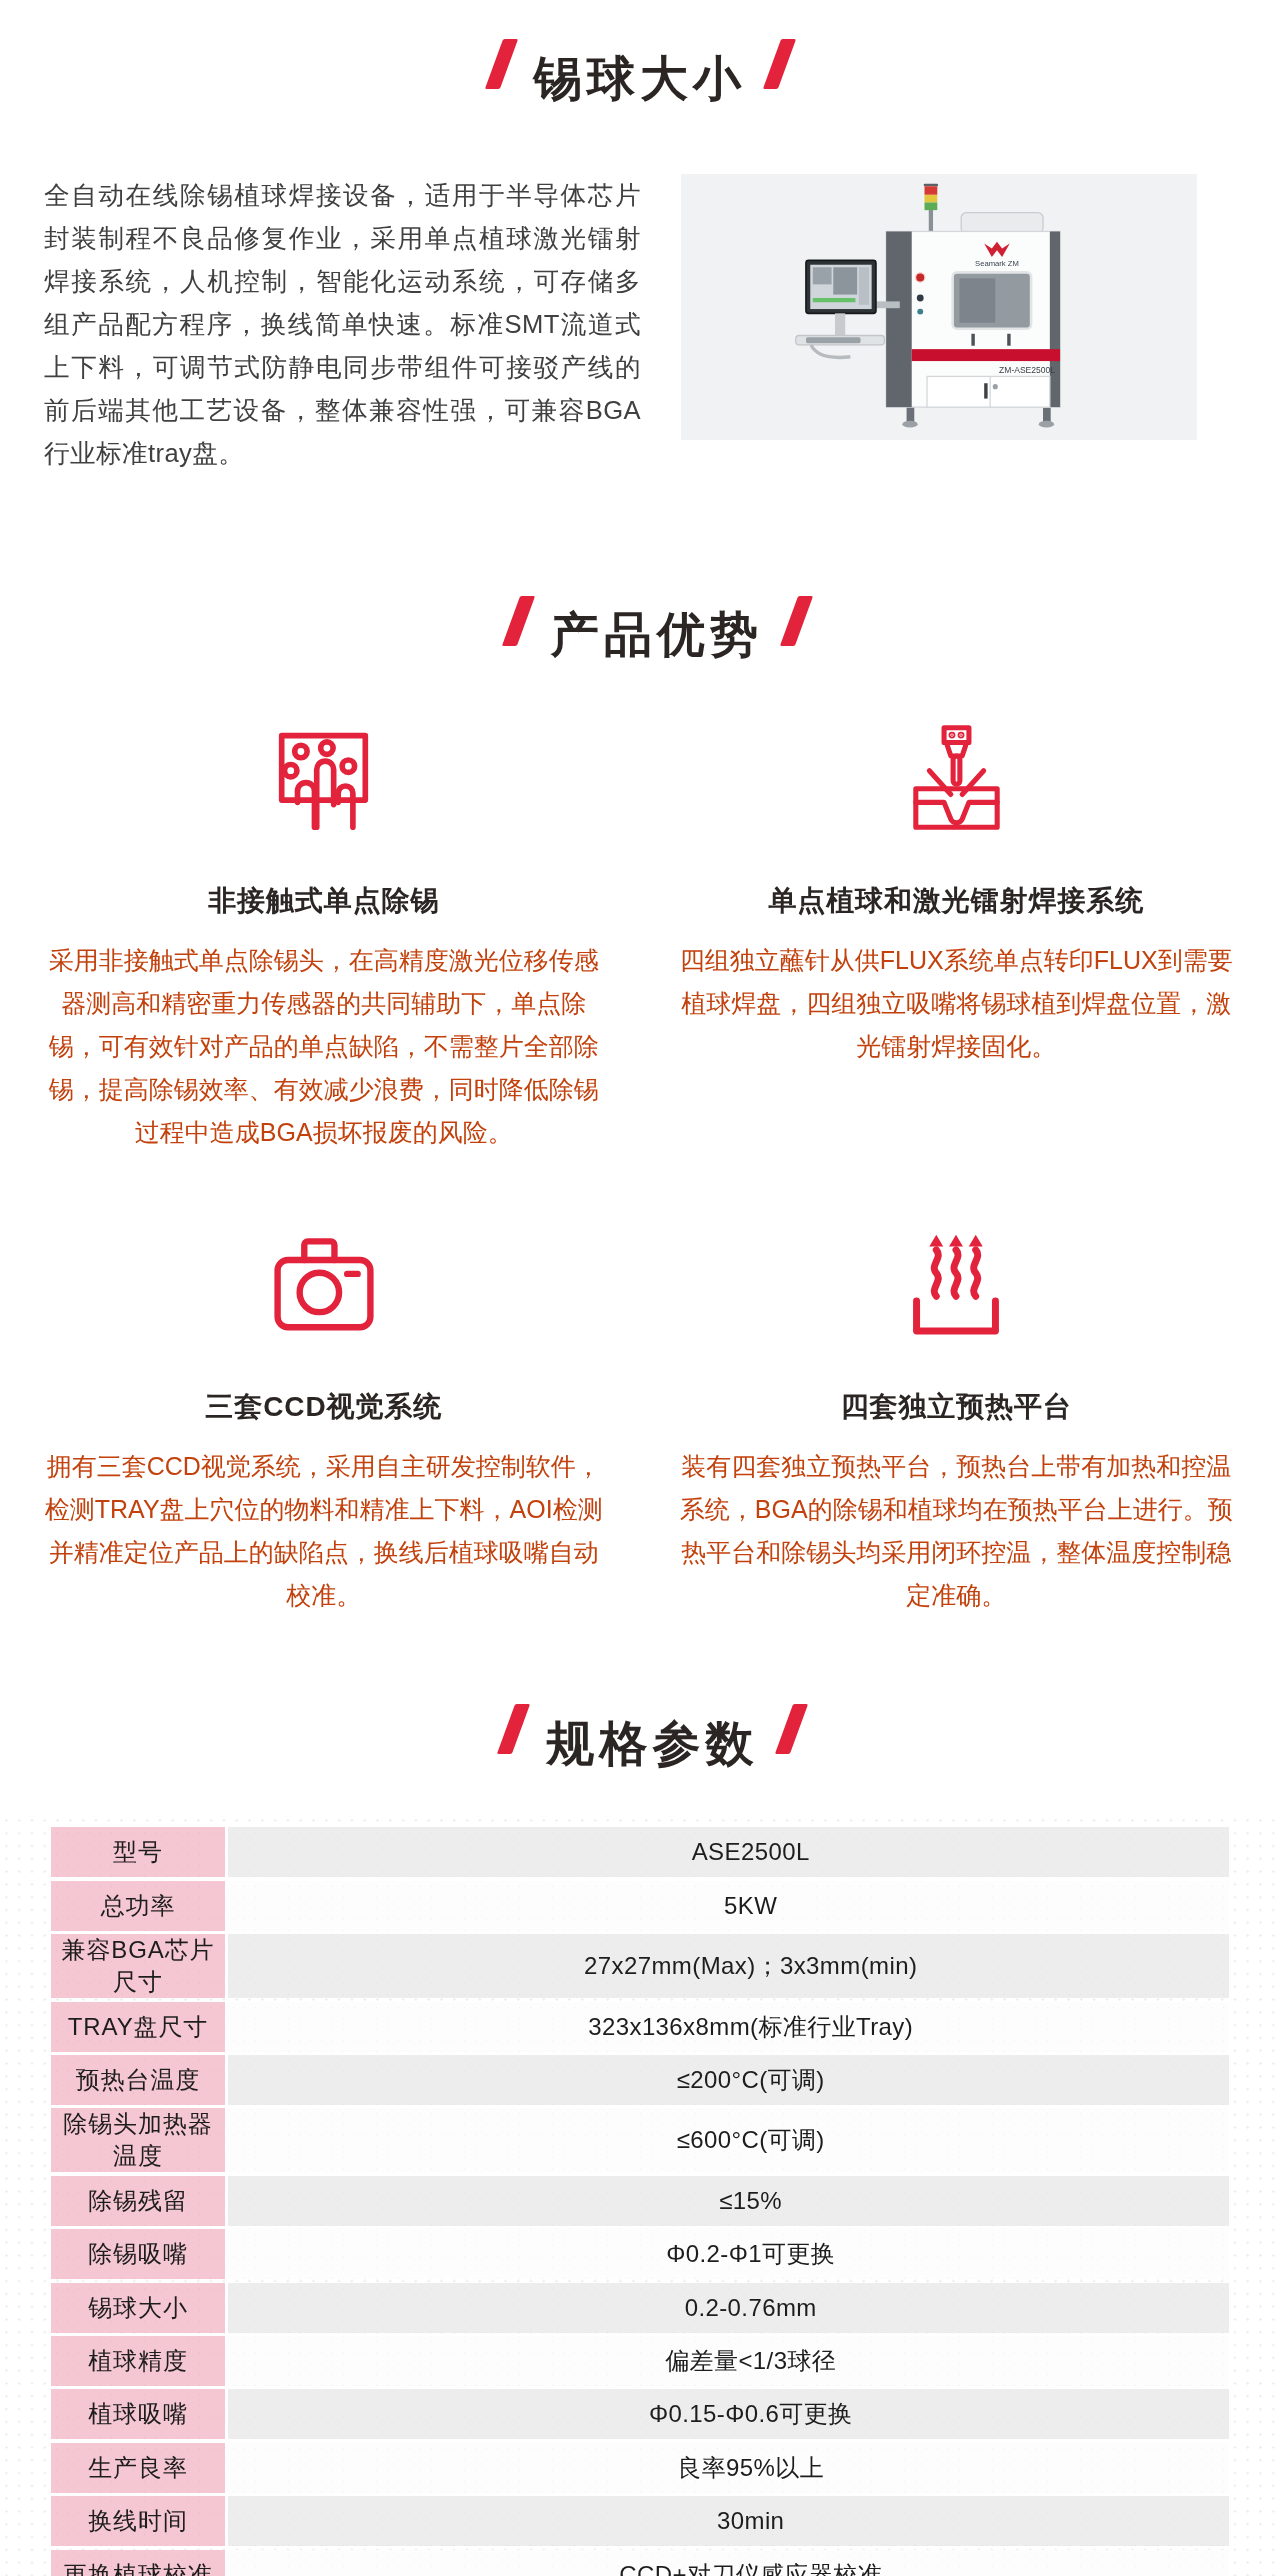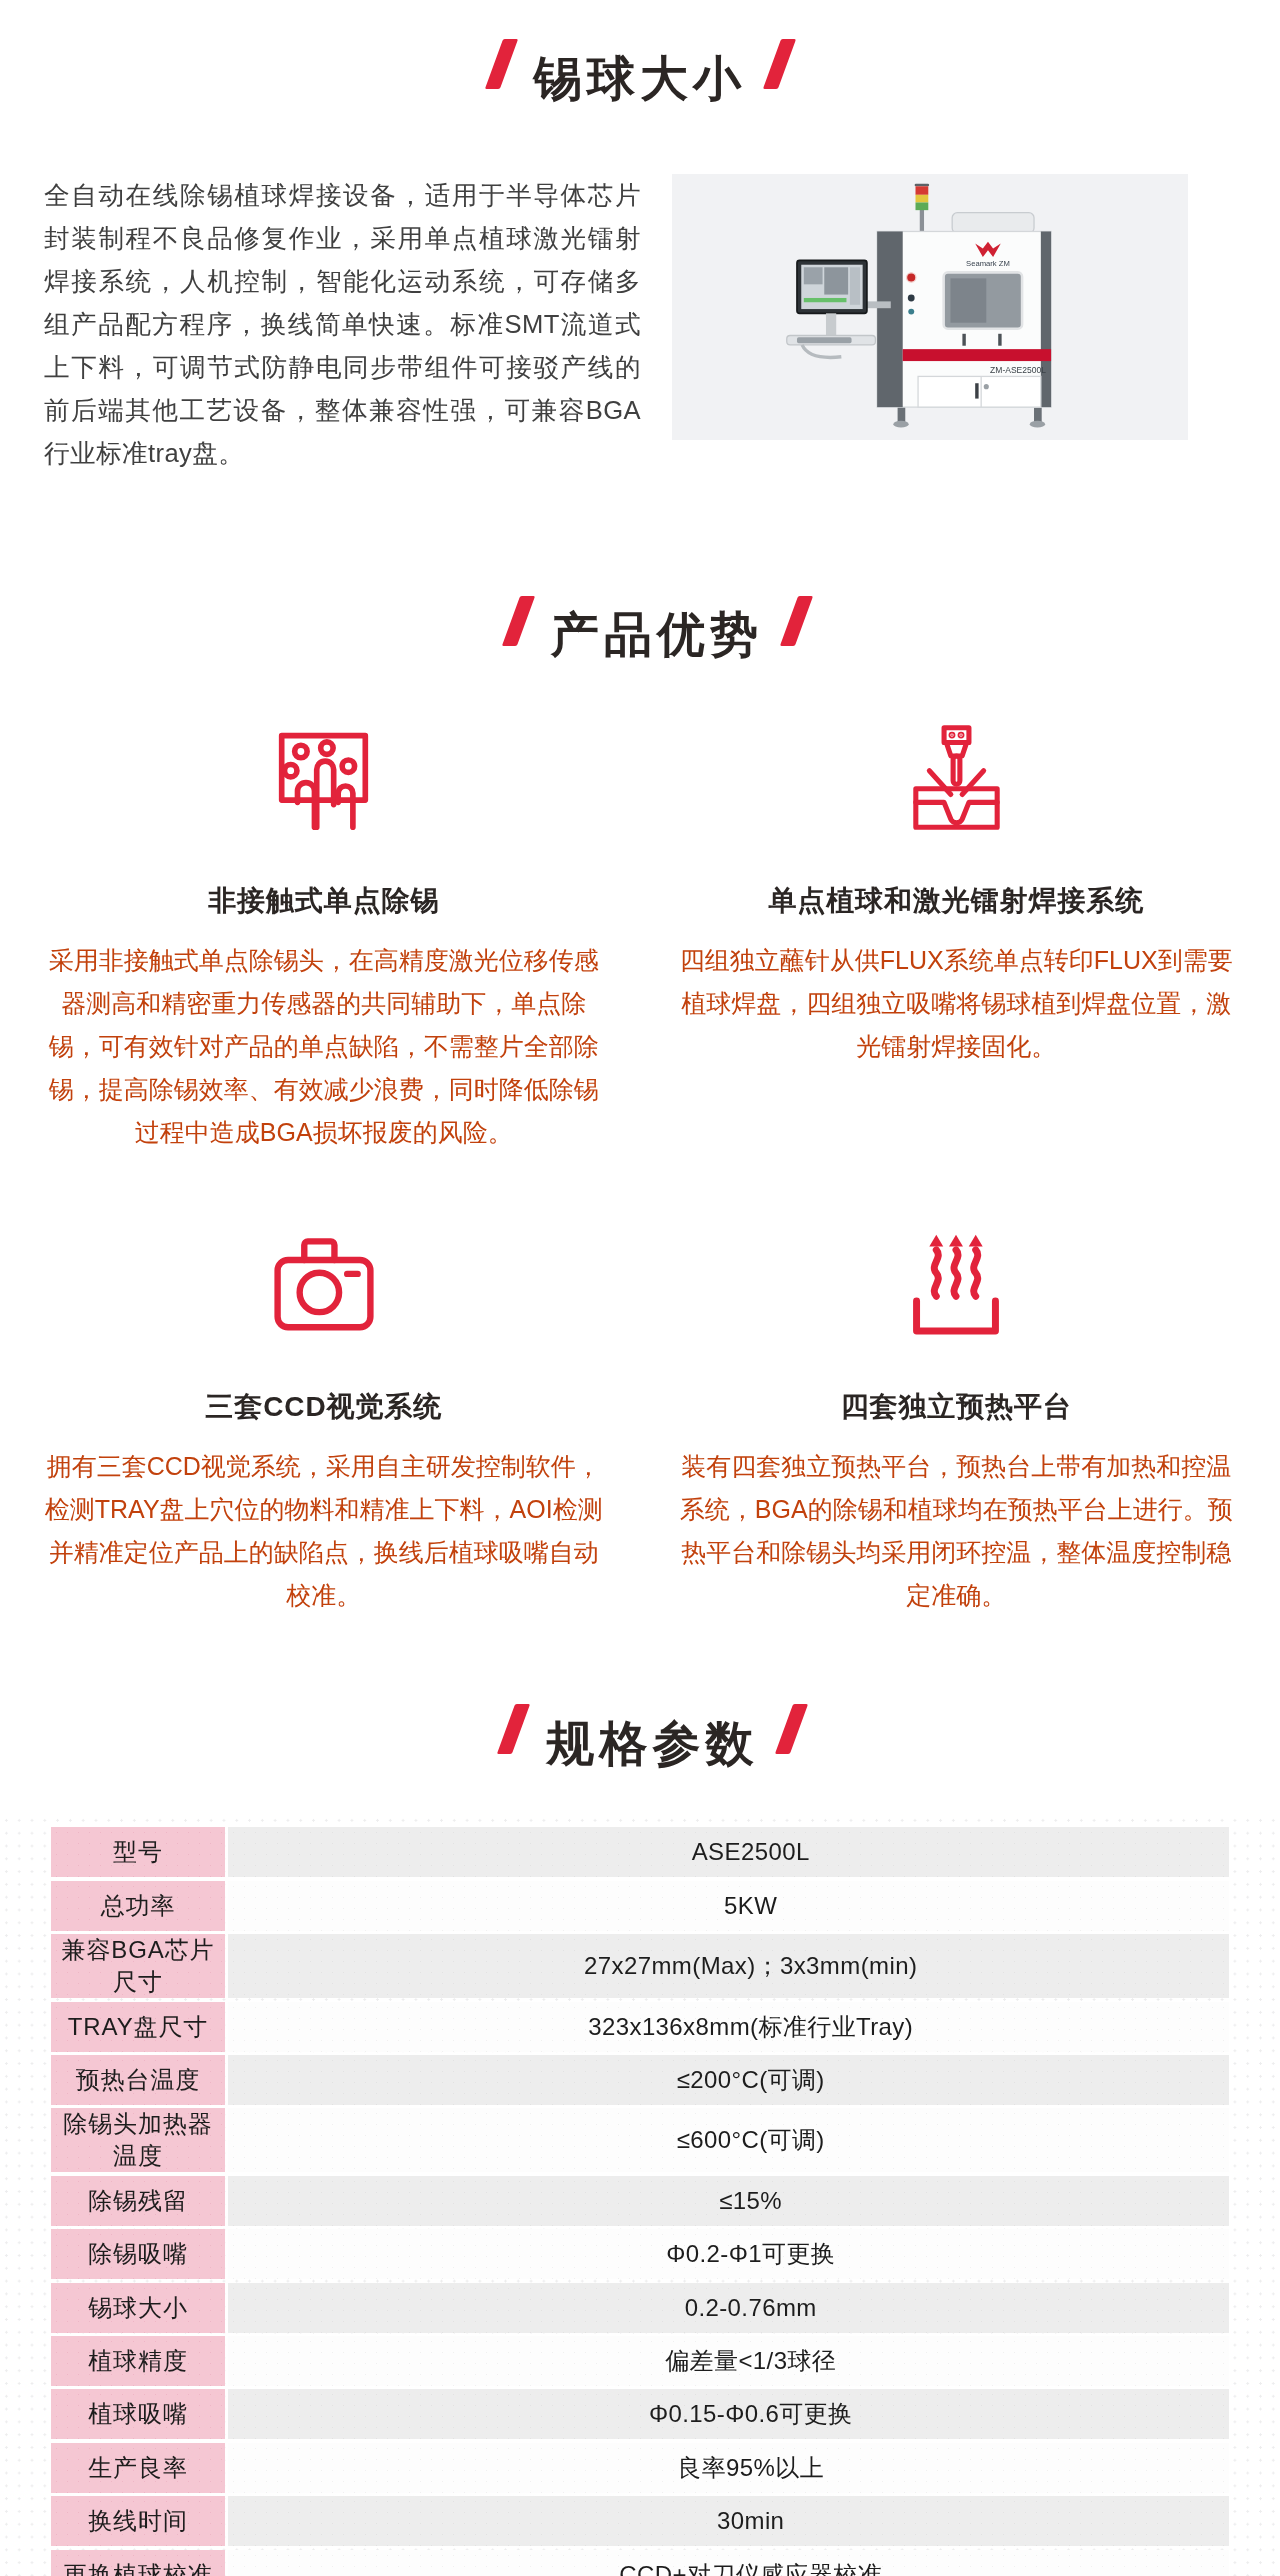--- a/index.html
+++ b/index.html
@@ -21,21 +21,21 @@
   .sec-head .slash.right { margin-left:25.6px; }
   .sec-head .t {
     display:inline-block; font-size:48px; font-weight:800; color:#2b2624;
     letter-spacing:5.1px; vertical-align:middle;
   }
   #head-desc { padding-top:39px; }
   #head-adv  { margin-top:121px;margin-left:34px; }
   #head-spec { margin-top:87px;padding-left:25px; }
 
   
-  .intro { margin-top:63px; padding:0 44px; display:flex; align-items:flex-start; }
+  .intro { margin-top:63px; padding:0 44px; display:flex; align-items:flex-start;gap:9px; }
   .intro-text {
     width:597px; font-size:25.6px; line-height:43px; color:#404040;
     text-align:justify; letter-spacing:0.4px;
   }
   .intro-photo {
     margin-left:31px; width:516px; height:266px; background:#f1f2f4;
     display:flex; align-items:center; justify-content:center;
   }
 
   

